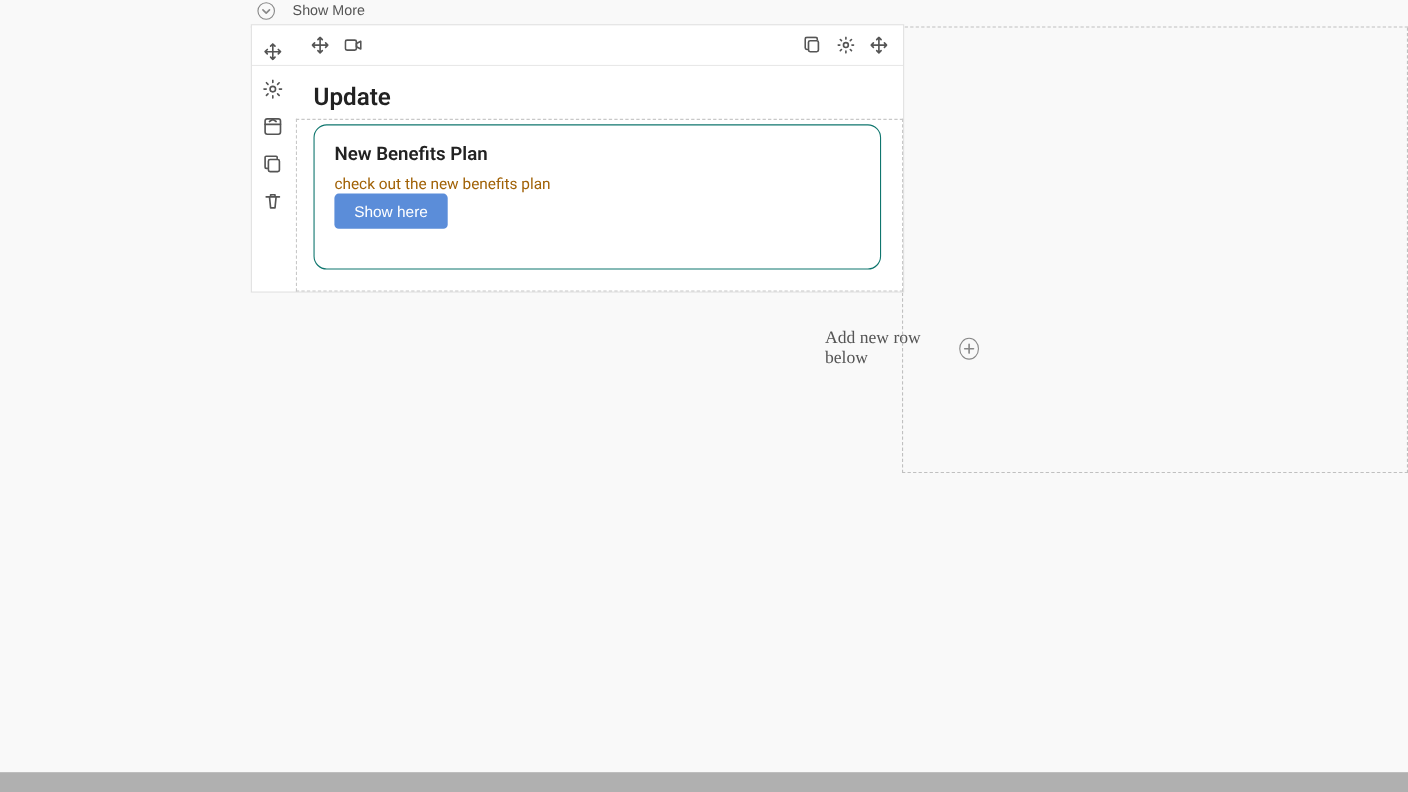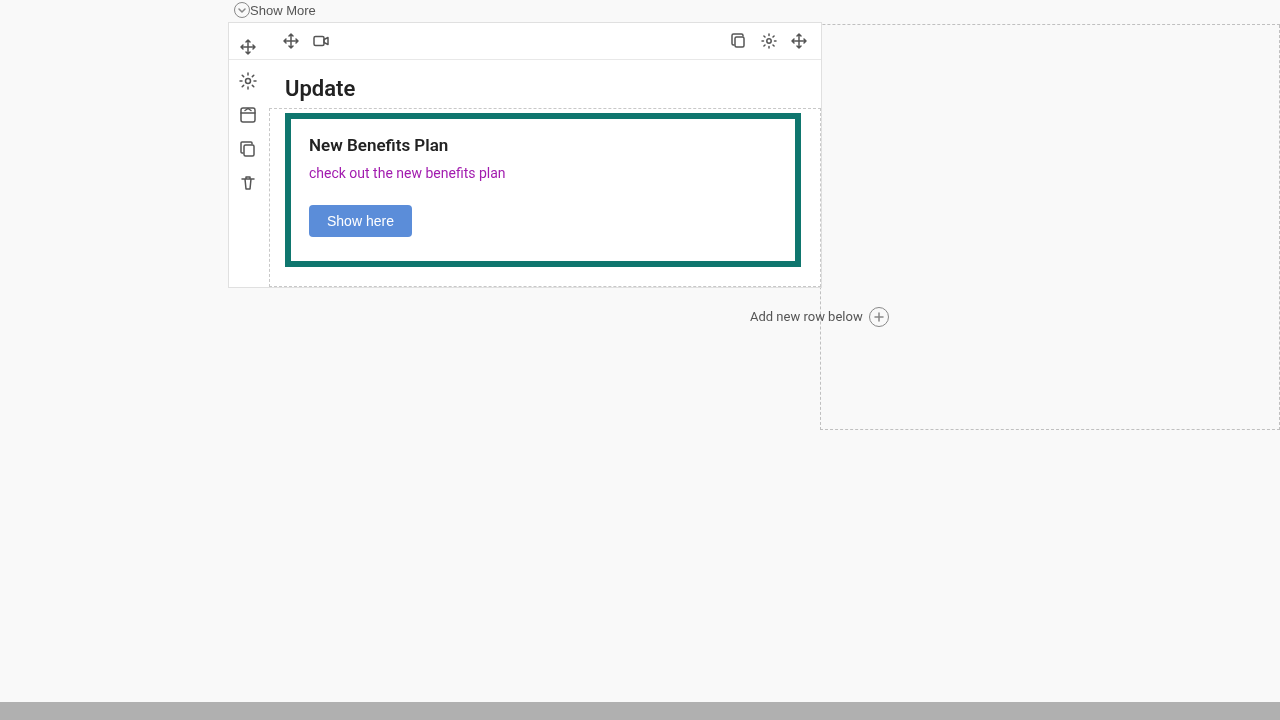--- a/index.html
+++ b/index.html
@@ -29,22 +29,22 @@
       position: absolute;
       top: 0;
       left: 228px;
       right: 0;
       height: 25px;
       border-bottom: 1px dashed #c0c0c0;
     }
 
     .show-more-btn {
       display: flex;
-      align-items: center;
-      gap: 0;
+      align-items: flex-start;
+      gap: 16px;
       background: none;
       border: none;
       color: #555;
       font-size: 13px;
       cursor: pointer;
       padding: 2px 6px;
     }
 
     .show-more-icon {
       width: 16px;
@@ -145,37 +145,37 @@
 
     .block-title {
       font-size: 22px;
       font-weight: 600;
       color: #222;
       margin-bottom: 12px;
     }
 
     
     .inner-card {
-      border: 6px solid #0f766e;
-      border-radius: 0;
-      padding: 16px 18px 24px 18px;
+      border: 1px solid #0f766e;
+      border-radius: 12px;
+      padding: 16px 18px 36px 18px;
       margin-left: 0;
     }
 
     .card-title {
       font-size: 17px;
       font-weight: 600;
       color: #222;
       margin-bottom: 10px;
     }
 
     .card-description {
       font-size: 14px;
-      color: #a21caf;
-      margin-bottom: 24px;
+      color: #a16207;
+      margin-bottom: 0;
     }
 
     .click-here-btn {
       background: #5b8dd9;
       color: #fff;
       border: none;
       border-radius: 4px;
       padding: 8px 18px;
       font-size: 14px;
       cursor: pointer;
@@ -195,22 +195,23 @@
 
     
     .add-row-area {
       position: absolute;
       bottom: 395px;
       right: 390px;
       display: flex;
       align-items: center;
       gap: 6px;
       color: #555;
-      font-size: 13px;
-      cursor: pointer;
+      font-size: 16px;
+      cursor: pointer;
+      font-family: Liberation Serif, serif;
     }
 
     .add-row-icon {
       width: 20px;
       height: 20px;
       border: 1.5px solid #888;
       border-radius: 50%;
       display: flex;
       align-items: center;
       justify-content: center;

